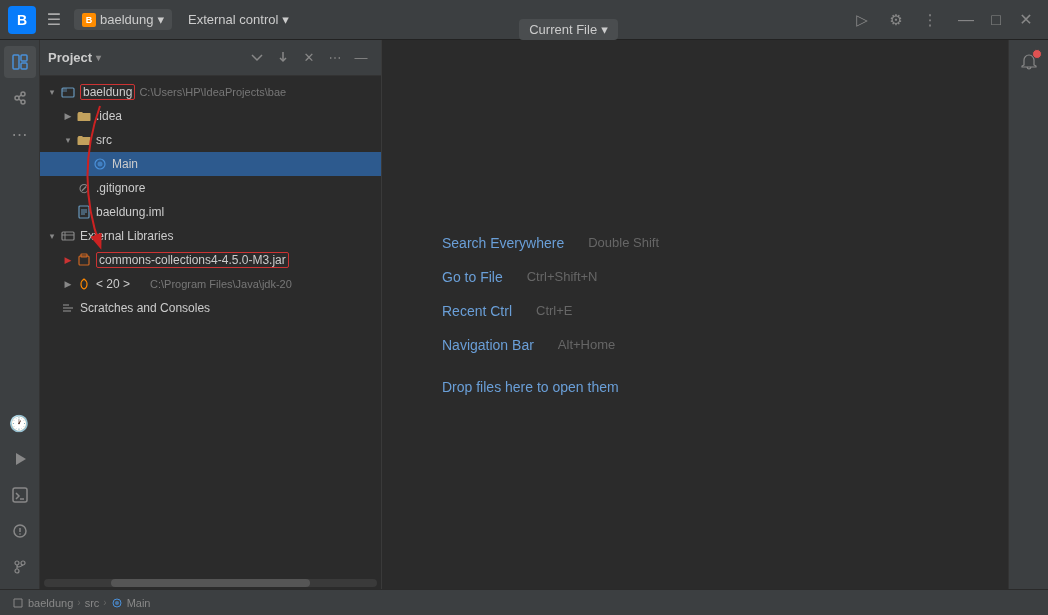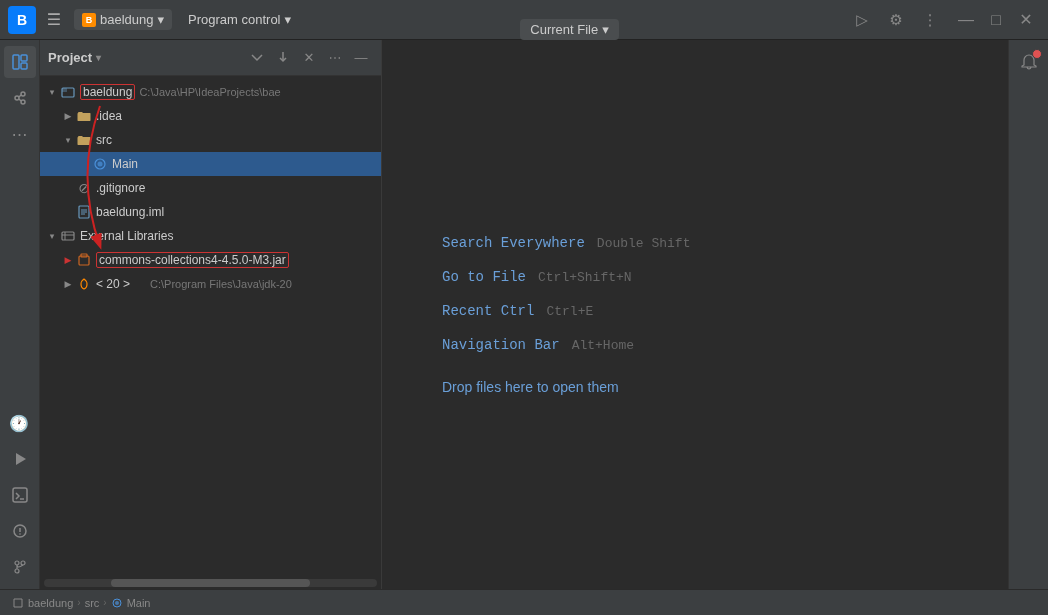--- a/index.html
+++ b/index.html
@@ -204,23 +204,22 @@
       background: #2b2b2b;
       display: flex;
       flex-direction: column;
       align-items: flex-start;
       justify-content: center;
       padding-left: 60px;
     }
     .content-hint {
       margin-bottom: 18px;
       display: flex;
-      align-items: flex-end;
-      gap: 12px;
-      font-family: Liberation Mono, monospace;
+      align-items: flex-start;
+      gap: 24px;
     }
     .hint-label {
       color: #6a9fd8;
       font-size: 14px;
     }
     .hint-shortcut {
       color: #666;
       font-size: 13px;
     }
     .drop-hint {
@@ -283,21 +282,21 @@
 
 <div id="titlebar">
   <div class="tb-logo">B</div>
   <div class="tb-hamburger">☰</div>
   <div class="tb-project-label">
     <div class="proj-icon">B</div>
     <span>baeldung</span>
     <span>▾</span>
   </div>
   <div class="tb-vcs">
-    <span>Program control</span>
+    <span>External control</span>
     <span>▾</span>
   </div>
   <div class="tb-center">
     <div class="tb-current-file">
       <span>Current File</span>
       <span>▾</span>
     </div>
   </div>
   <div class="tb-actions">
     <span>▷</span>
@@ -402,21 +401,21 @@
         <div class="tree-item">
           <span class="tree-indent" style="width:4px;"></span>
           <span class="tree-arrow">▾</span>
           <span class="tree-icon">
             <svg width="14" height="14" viewBox="0 0 14 14" fill="none">
               <rect x="1" y="3" width="12" height="9" rx="1" stroke="#6897BB" stroke-width="1.2" fill="none"></rect>
               <rect x="1" y="3" width="5" height="4" rx="0.5" fill="#6897BB" opacity="0.4"></rect>
             </svg>
           </span>
           <span class="tree-label" style="border:1.5px solid #cc3333; border-radius:2px; padding:0 2px;">baeldung</span>
-          <span class="tree-label dim" style="margin-left:4px;">C:\Java\HP\IdeaProjects\bae</span>
+          <span class="tree-label dim" style="margin-left:4px;">C:\Users\HP\IdeaProjects\bae</span>
         </div>
 
         <div class="tree-item">
           <span class="tree-indent" style="width:20px;"></span>
           <span class="tree-arrow">▶</span>
           <span class="tree-icon">
             <svg width="14" height="12" viewBox="0 0 14 12" fill="none">
               <path d="M1 3 Q1 2 2 2 L5 2 L6 3 L13 3 Q13.5 3 13.5 3.5 L13.5 10 Q13.5 11 13 11 L1 11 Q0.5 11 0.5 10 L0.5 3.5 Z" fill="#e8bf6a" opacity="0.8"></path>
             </svg>
           </span>
@@ -497,20 +496,32 @@
           <span class="tree-arrow">▶</span>
           <span class="tree-icon">
             <svg width="14" height="14" viewBox="0 0 14 14" fill="none">
               <path d="M7 2 Q10 4 10 7 Q10 11 7 12 Q4 11 4 7 Q4 4 7 2Z" stroke="#FF8800" stroke-width="1.2" fill="none"></path>
             </svg>
           </span>
           <span class="tree-label">&lt; 20 &gt;</span>
           <span class="tree-label dim" style="margin-left:20px;">C:\Program Files\Java\jdk-20</span>
         </div>
 
+        <div class="tree-item">
+          <span class="tree-indent" style="width:4px;"></span>
+          <span class="tree-arrow"></span>
+          <span class="tree-icon">
+            <svg width="14" height="14" viewBox="0 0 14 14" fill="none">
+              <line x1="2" y1="4" x2="8" y2="4" stroke="#888" stroke-width="1.2"></line>
+              <line x1="2" y1="7" x2="12" y2="7" stroke="#888" stroke-width="1.2"></line>
+              <line x1="2" y1="10" x2="10" y2="10" stroke="#888" stroke-width="1.2"></line>
+            </svg>
+          </span>
+          <span class="tree-label">Scratches and Consoles</span>
+        </div>
 
       </div>
 
       <div style="height:8px; background:#3a3a3a; margin:2px 4px; border-radius:4px; position:relative;">
         <div style="width:60%; height:8px; background:#555; border-radius:4px; position:absolute; left:20%;"></div>
       </div>
     </div>
   </div>
 
   <div id="content">

